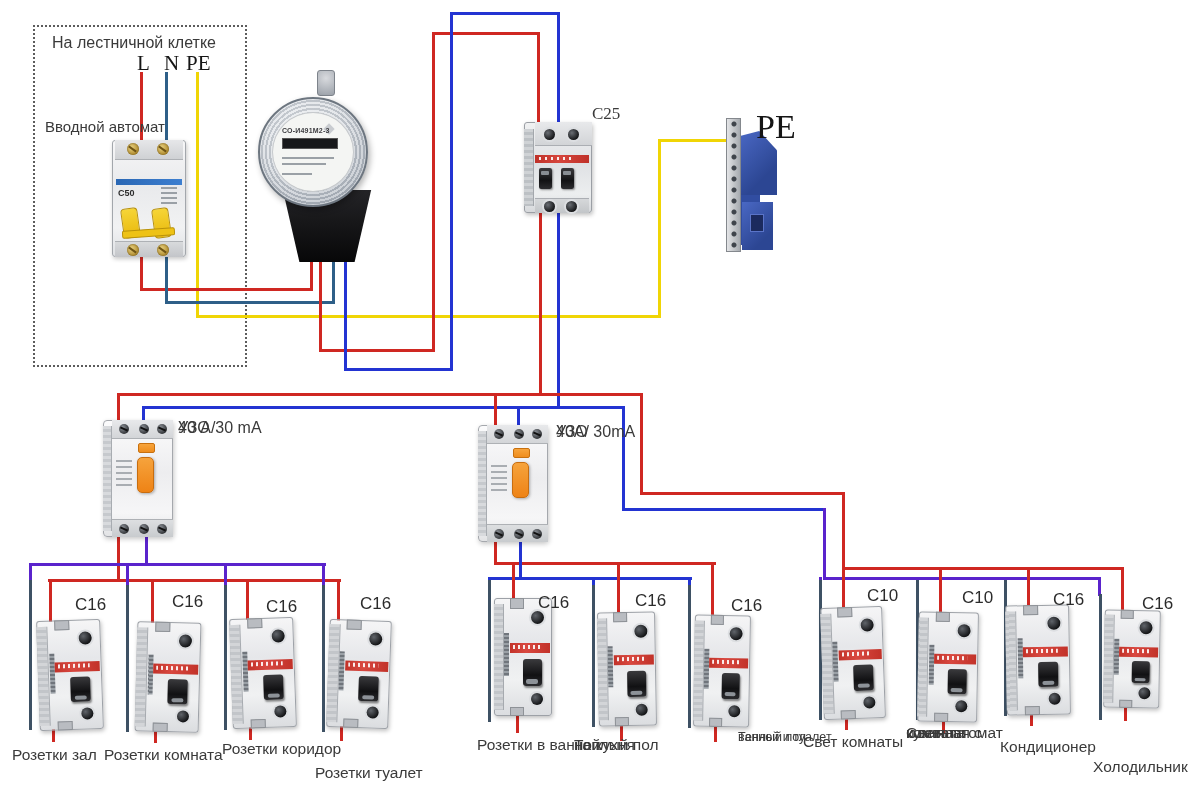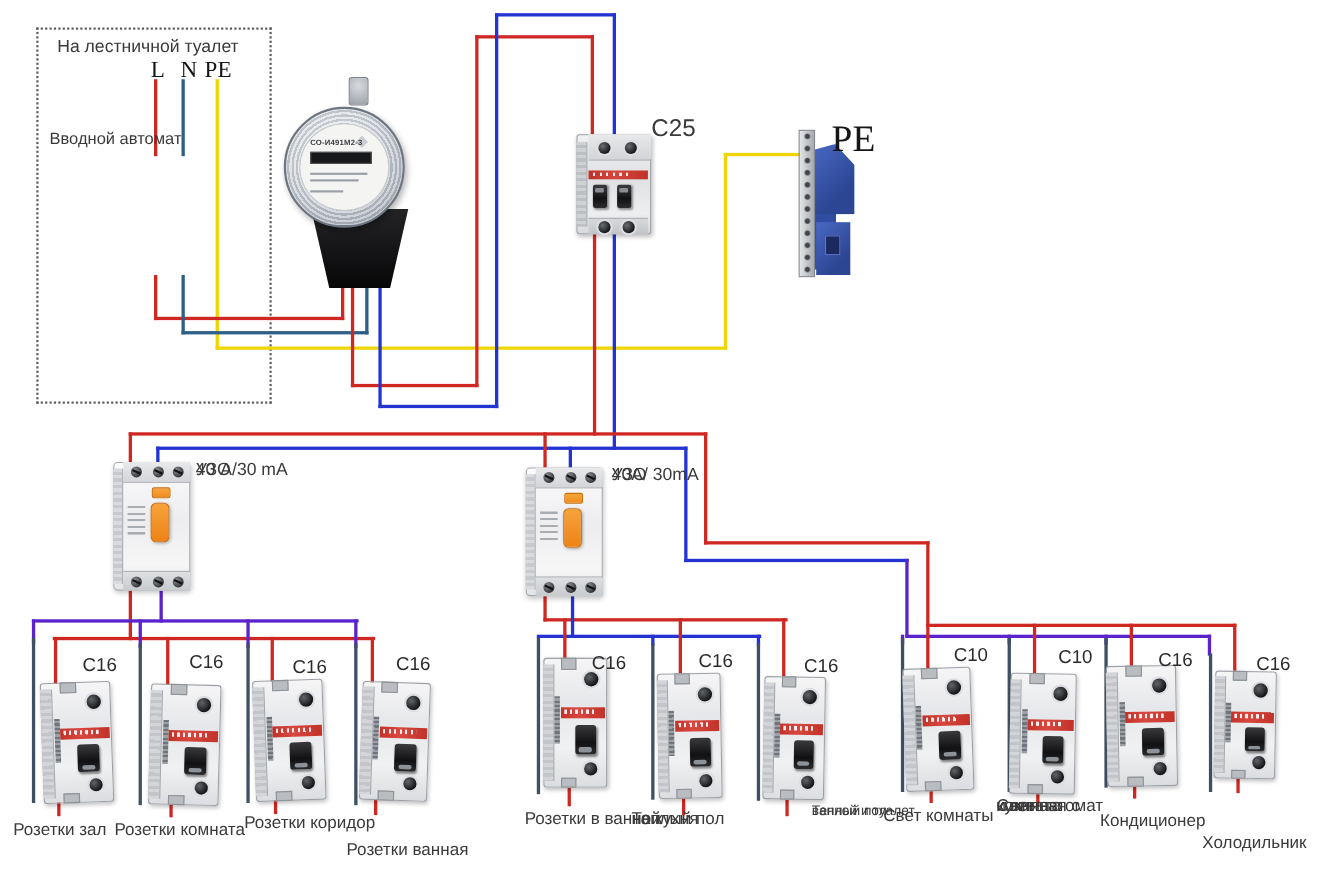--- a/index.html
+++ b/index.html
@@ -107,26 +107,43 @@
   .caption{z-index:3;color:#3a3a3a;}
   .caption div{position:static;white-space:nowrap;}
 </style>
 </head>
 <body>
 
 <div id="stage">
 
   <div class="dashedbox"></div>
 
-  <div class="lbl" style="left:52px;top:34px;font-size:16px;font-weight:500;">На лестничной туалет</div>
+  <div class="lbl" style="left:52px;top:34px;font-size:16px;font-weight:500;">На лестничной клетке</div>
   <div class="lbl serif" style="left:137px;top:52px;font-size:21px;">L</div>
   <div class="lbl serif" style="left:164px;top:52px;font-size:21px;">N</div>
   <div class="lbl serif" style="left:186px;top:52px;font-size:21px;">PE</div>
   <div class="lbl" style="left:45px;top:119px;font-size:15px;">Вводной автомат</div>
 
+  <div class="inbrk dev">
+    <div class="ib-body"></div>
+    <div class="ib-top">
+      <span class="ib-screw" style="left:18%;"></span>
+      <span class="ib-screw" style="left:62%;"></span>
+    </div>
+    <div class="ib-bluebar"></div>
+    <div class="ib-rating">C50</div>
+    <div class="ib-marks"></div>
+    <span class="ib-lever l1"></span>
+    <span class="ib-lever l2"></span>
+    <div class="ib-leverbar"></div>
+    <div class="ib-bot">
+      <span class="ib-screw" style="left:18%;top:2px;"></span>
+      <span class="ib-screw" style="left:62%;top:2px;"></span>
+    </div>
+  </div>
 
   <div class="dev m-seal"></div>
   <div class="dev m-base"></div>
   <div class="dev m-ring"></div>
   <div class="dev m-face">
     <div class="m-rhomb"></div>
     <div class="m-model">СО-И491М2-3</div>
     <div class="m-counter">
       <span></span>
         <span></span>
@@ -148,21 +165,21 @@
       <span class="c-hole" style="left:58%;top:30%;"></span>
     </div>
     <div class="c-band"></div>
     <span class="c-tog" style="left:22%;"></span>
     <span class="c-tog" style="left:55%;"></span>
     <div class="c-bot">
       <span class="c-hole" style="left:16%;top:15%;"></span>
       <span class="c-hole" style="left:58%;top:15%;"></span>
     </div>
   </div>
-  <div class="lbl" style="left:592px;top:105px;font-size:22px;">C25</div>
+  <div class="lbl" style="left:592px;top:105px;font-size:17px;font-family:Liberation Serif, serif;">C25</div>
 
   <div class="dev pe-brk-mid"></div>
   <div class="dev pe-brk-top"></div>
   <div class="dev pe-brk-bot"></div>
   <div class="dev pe-hole"></div>
   <div class="dev pe-strip"></div>
   <div class="lbl serif" style="left:756px;top:108px;font-size:34px;">PE</div>
 
 <div class="wire" style="left: 140px; top: 72px; width: 3px; height: 70px; background: rgb(207, 40, 34);"></div>
     <div class="wire" style="left: 165px; top: 72px; width: 3px; height: 70px; background: rgb(46, 95, 136);"></div>
@@ -430,21 +447,21 @@
     <div class="caption" style="left: 12px; top: 744px; font-size: 15.5px; line-height: 22px; text-align: left;">
       <div>Розетки зал</div>
     </div>
     <div class="caption" style="left: 104px; top: 744px; font-size: 15.5px; line-height: 22px; text-align: left;">
       <div>Розетки комната</div>
     </div>
     <div class="caption" style="left: 222px; top: 738px; font-size: 15.5px; line-height: 22px; text-align: left;">
       <div>Розетки коридор</div>
     </div>
     <div class="caption" style="left: 315px; top: 762px; font-size: 15.5px; line-height: 22px; text-align: left;">
-      <div>Розетки ванная</div>
+      <div>Розетки туалет</div>
     </div>
     <div class="caption" style="left: 477px; top: 734px; font-size: 15.5px; line-height: 22px; text-align: left;">
       <div>Розетки в ванной</div>
     </div>
     <div class="caption" style="left: 574px; top: 730px; font-size: 15.5px; line-height: 29px; text-align: center; width: 90px;">
       <div>Теплый пол</div>
       <div>на кухня</div>
     </div>
     <div class="caption" style="left: 738px; top: 727px; font-size: 12.5px; line-height: 20px; text-align: left;">
       <div>Теплый пол</div>

